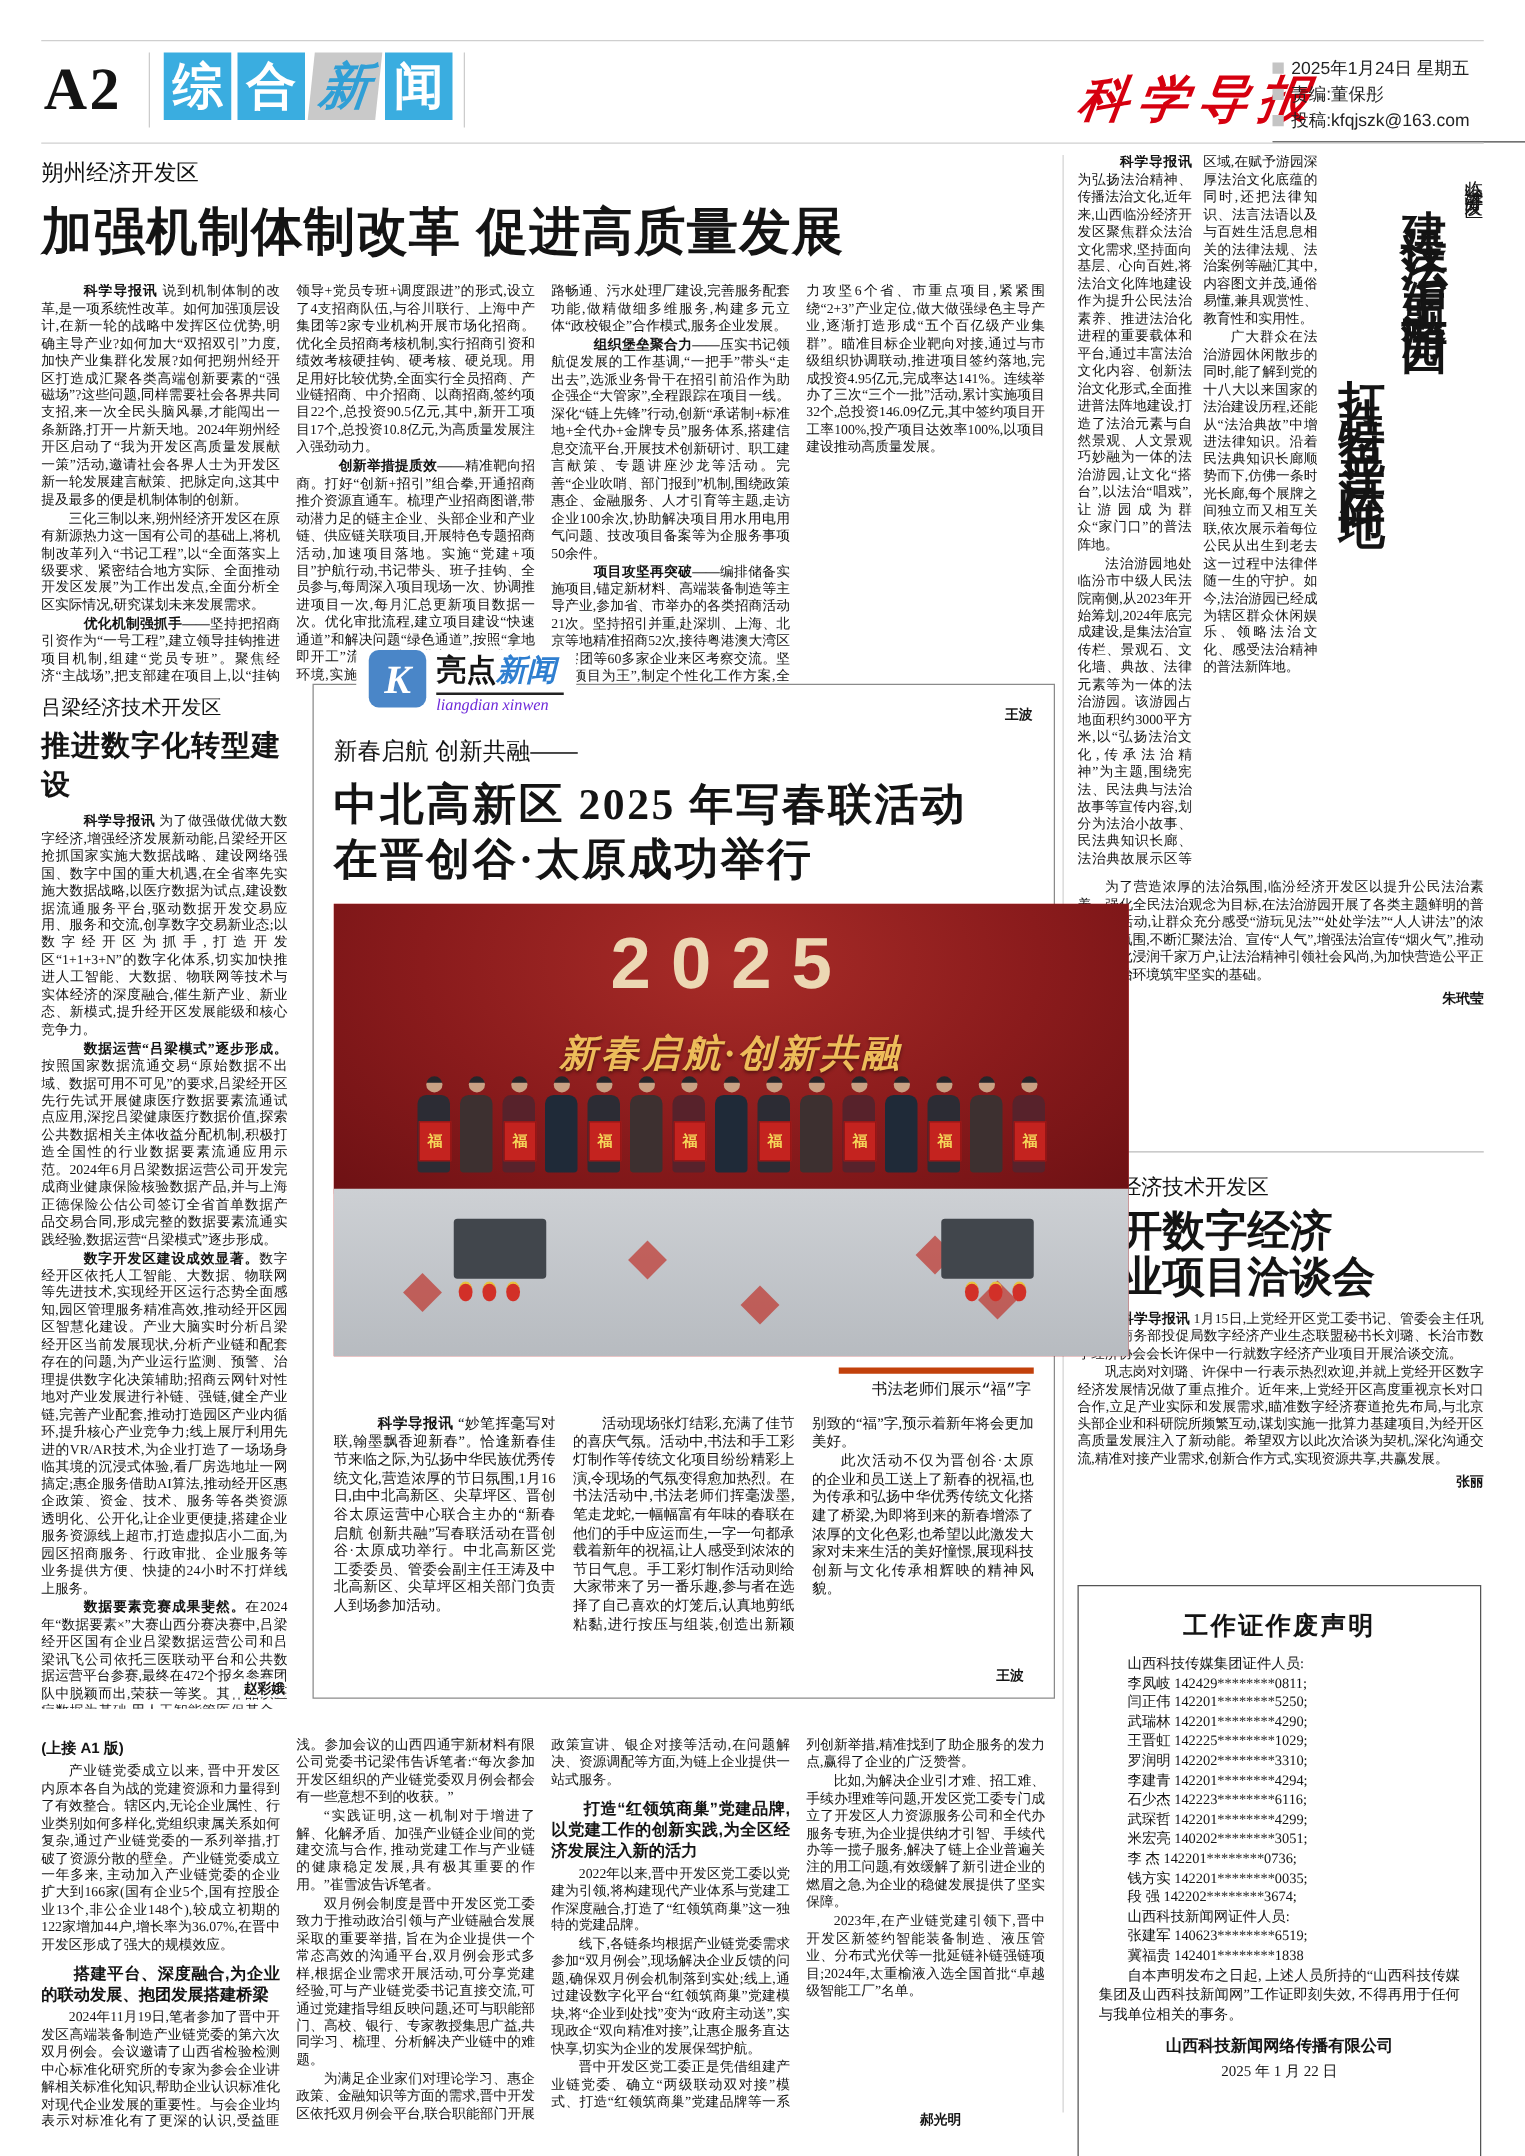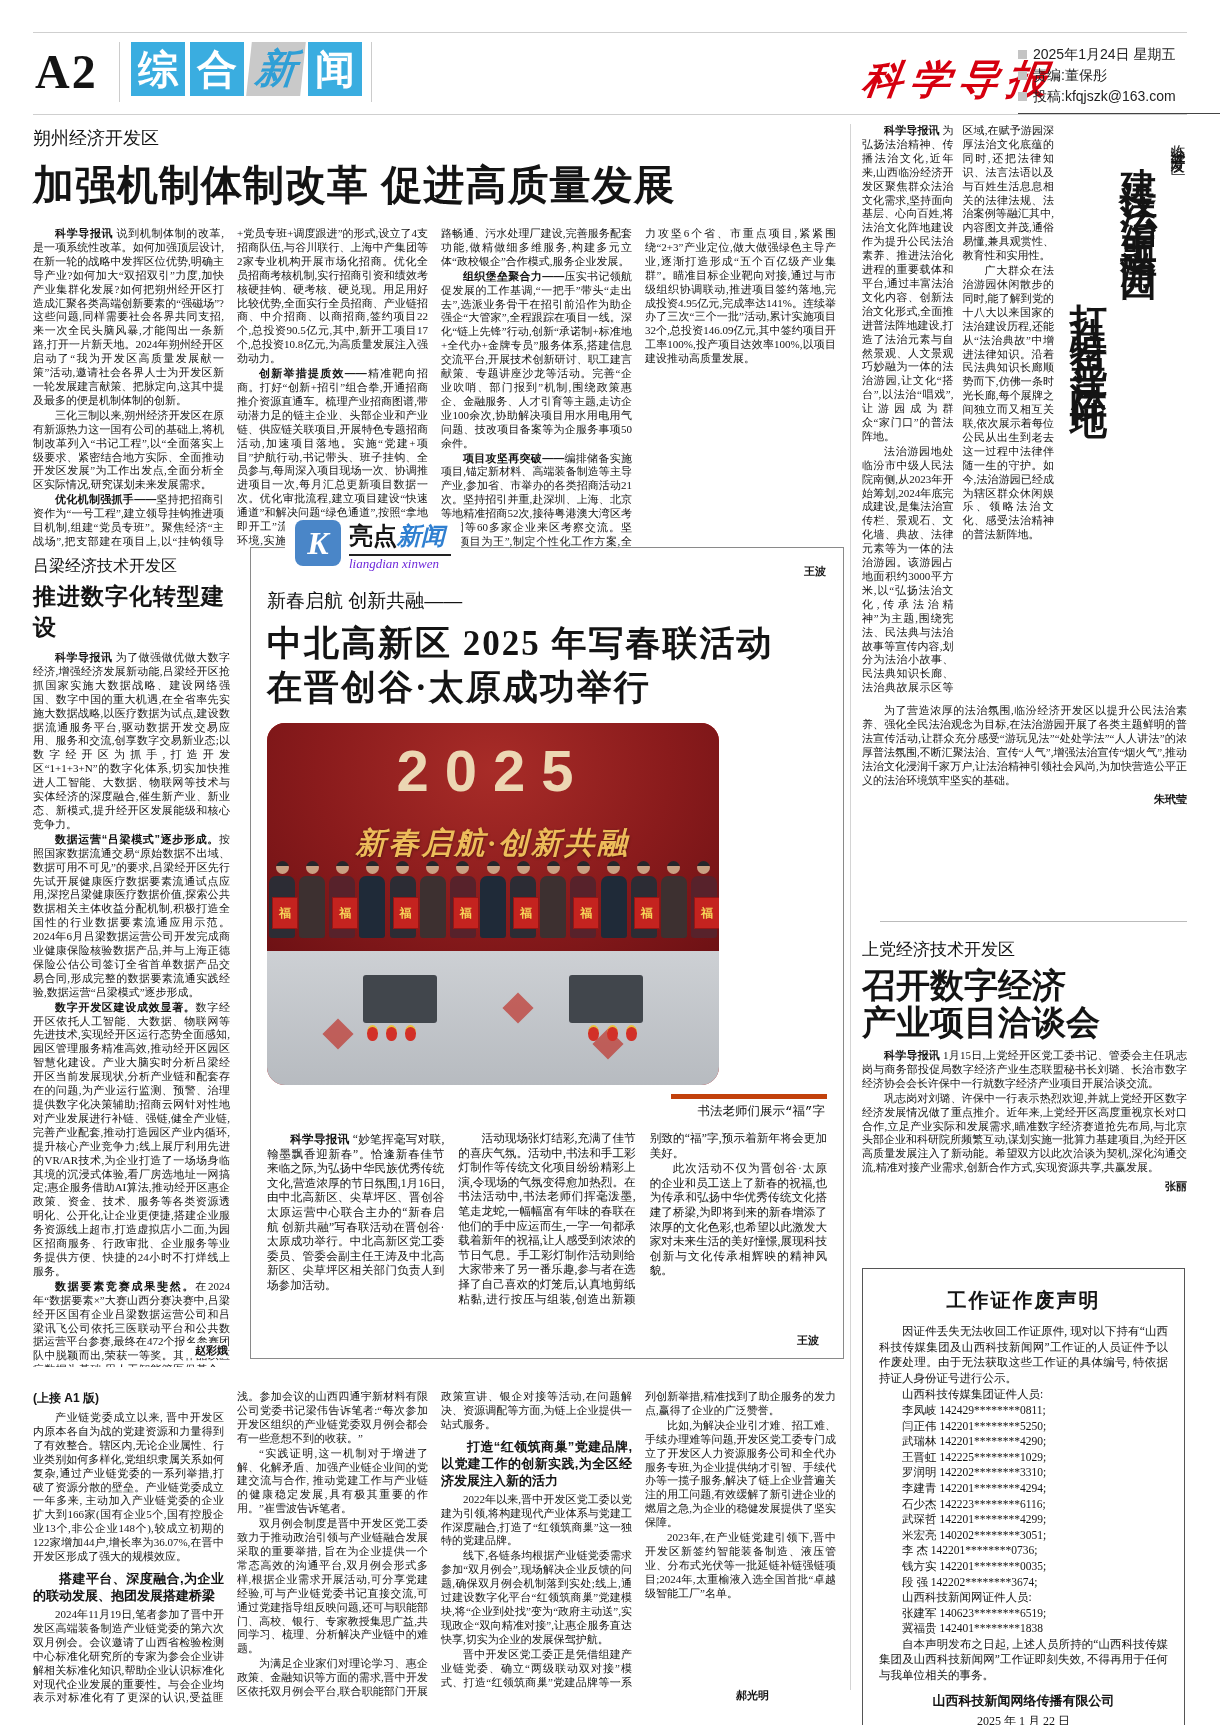--- a/index.html
+++ b/index.html
@@ -17,21 +17,21 @@
   .blk.script{background:#c9c9c9;color:#2f9fd6;font-style:italic;transform:skewX(-6deg);}
   .sectbar2{position:absolute;left:338px;top:4px;width:1px;height:60px;background:#cccccc;}
   .masthead{position:absolute;left:830px;top:14px;font-size:40px;font-weight:bold;color:#d6000f;
             letter-spacing:8px;transform:skewX(-8deg);font-style:italic;}
   .pubinfo{position:absolute;left:985px;top:6px;width:210px;border-bottom:1.5px solid #444;
            padding-bottom:6px;font-size:14px;line-height:21px;color:#222;}
   .pubinfo .row::before{content:"";display:inline-block;width:9px;height:9px;background:#c4c4c4;margin-right:6px;}
   #hdr .botline{position:absolute;left:0;top:76px;width:100%;height:1px;background:#cfcfcf;}
   
   .para{font-size:11px;line-height:13.9px;text-align:justify;text-indent:2em;margin:0 0 1px 0;}
-  .lead{font-family:Liberation Sans, sans-serif;font-weight:bold;}
+  .lead{font-family:Liberation Serif, serif;font-weight:bold;margin-left:12px;}
   .sign{font-family:"Liberation Sans",sans-serif;font-weight:bold;font-size:11px;}
   .kicker{font-family:"Liberation Sans",sans-serif;font-size:18px;color:#111;}
   
   #shuozhou{position:absolute;left:33px;top:126px;width:803px;}
   #shuozhou h1{margin:8px 0 0 0;font-size:41px;font-weight:900;letter-spacing:1px;
                font-family:"Liberation Sans",sans-serif;}
   #sz-cols{margin-top:14px;height:334px;columns:4;column-gap:13px;column-fill:auto;
            overflow:hidden;position:relative;}
   #sz-sign{position:absolute;right:10px;top:438px;background:#fff;padding-left:14px;}
   
@@ -70,21 +70,21 @@
   #hilogo{position:absolute;left:34px;top:-28px;background:#ffffff;padding:0 10px;display:flex;align-items:flex-start;}
   .kbox{width:46px;height:46px;background:#4a86c8;border-radius:8px;color:#ffffff;text-align:center;
         line-height:46px;font-size:32px;font-weight:bold;font-style:italic;}
   .hilogo-txt{margin-left:8px;}
   .hl-row{font-size:24px;font-weight:bold;border-bottom:2px solid #222;padding:0 6px 2px 0;}
   .hl-row .b2{color:#2f7fd0;font-style:italic;}
   .hl-py{font-size:13px;color:#6d28d9;font-style:italic;font-family:"Liberation Serif",serif;}
   .hi-sub{margin-top:40px;font-size:19px;font-family:"Liberation Sans",sans-serif;}
   .hi-title{margin-top:8px;font-size:35px;line-height:44px;font-weight:900;letter-spacing:2px;}
   
-  #photo{margin-top:13px;position:relative;width:452px;height:362px;overflow:hidden;background:#b91c1c;border-radius:18px;}
+  #photo{margin-top:13px;position:relative;width:636px;height:362px;overflow:hidden;background:#b91c1c;}
   .backdrop{position:absolute;left:0;top:0;width:100%;height:64%;
             background:radial-gradient(ellipse at 50% 20%,#a82c28 0%,#8a1b1c 55%,#6d1114 100%);}
   .yr{position:absolute;left:0;top:14px;width:100%;text-align:center;color:#f3e6c0;opacity:.92;
       font-size:58px;font-weight:bold;letter-spacing:16px;font-family:"Liberation Sans",sans-serif;}
   .slogan{position:absolute;left:0;top:100px;width:100%;text-align:center;color:#edbc5a;
           font-size:30px;font-weight:bold;font-style:italic;letter-spacing:3px;
           text-shadow:0 1px 3px rgba(0,0,0,.45);}
   .people{position:absolute;left:0;top:138px;width:100%;display:flex;justify-content:center;}
   .person{position:relative;width:30px;height:94px;margin:0 2px;}
   .head{width:13px;height:13px;border-radius:50%;margin:0 auto;
@@ -187,21 +187,20 @@
     <div class="kicker" style="font-size:17px">上党经济技术开发区</div>
     <h2><span>召开数字经济</span><br>
         <span>产业项目洽谈会</span></h2>
     <p class="para"><b class="lead">科学导报讯</b><span> 1月15日,上党经开区党工委书记、管委会主任巩志岗与商务部投促局数字经济产业生态联盟秘书长刘璐、长治市数字经济协会会长许保中一行就数字经济产业项目开展洽谈交流。</span></p>
     <p class="para">巩志岗对刘璐、许保中一行表示热烈欢迎,并就上党经开区数字经济发展情况做了重点推介。近年来,上党经开区高度重视京长对口合作,立足产业实际和发展需求,瞄准数字经济赛道抢先布局,与北京头部企业和科研院所频繁互动,谋划实施一批算力基建项目,为经开区高质量发展注入了新动能。希望双方以此次洽谈为契机,深化沟通交流,精准对接产业需求,创新合作方式,实现资源共享,共赢发展。</p>
     <div id="sd-signrow"><span class="sign">张丽</span></div>
   </div>
 
   <div id="notice">
     <h3>工作证作废声明</h3>
-    <p class="para">因证件丢失无法收回工作证原件, 现对以下持有“山西科技传媒集团及山西科技新闻网”工作证的人员证件予以作废处理。由于无法获取这些工作证的具体编号, 特依据持证人身份证号进行公示。</p>
     <div class="glabel">山西科技传媒集团证件人员:</div>
     <div>
         <div class="entry">李凤岐 142429********0811;</div>
         <div class="entry">闫正伟 142201********5250;</div>
         <div class="entry">武瑞林 142201********4290;</div>
         <div class="entry">王晋虹 142225********1029;</div>
         <div class="entry">罗润明 142202********3310;</div>
         <div class="entry">李建青 142201********4294;</div>
         <div class="entry">石少杰 142223********6116;</div>
         <div class="entry">武琛哲 142201********4299;</div>

